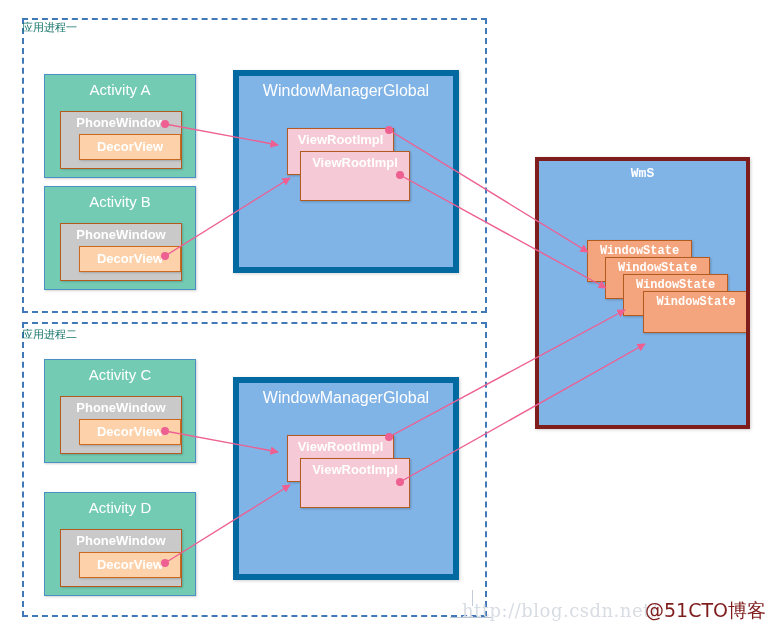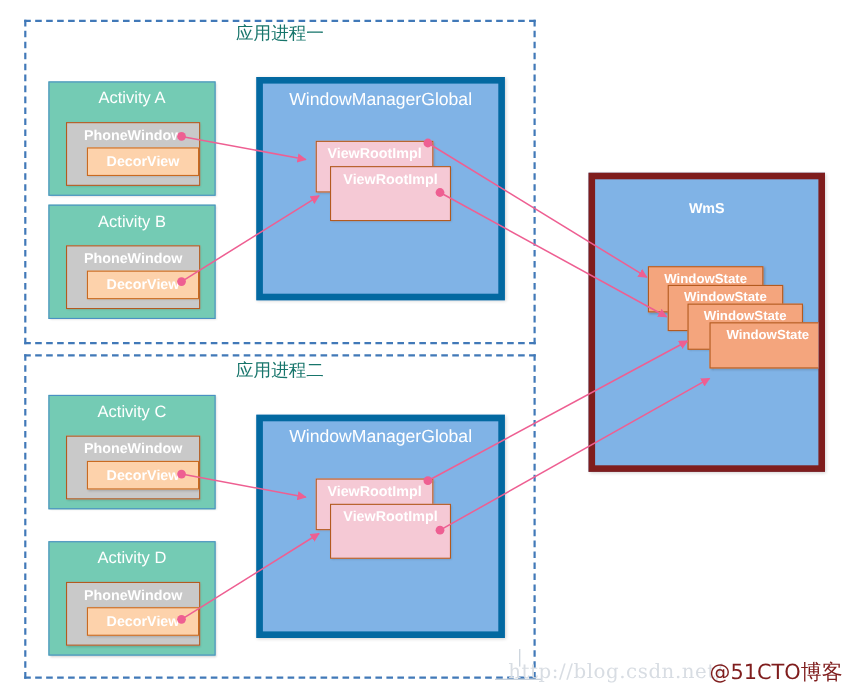--- a/index.html
+++ b/index.html
@@ -15,24 +15,23 @@
   
   .process-box{
     position:absolute;
     border:2px dashed #4179b8;
     background:transparent;
     box-sizing:border-box;
   }
   .process-title{
     position:absolute;
     color:#17756b;
-    font-size:16px;
+    font-size:11px;
     font-family:"DejaVu Sans", sans-serif;
     white-space:nowrap;
-    text-align:center;
   }
 
   
   .node{
     position:absolute;
     box-sizing:border-box;
     text-align:center;
     color:#ffffff;
     white-space:nowrap;
     overflow:hidden;
@@ -62,25 +61,26 @@
   }
   .wmg{
     background:#80b3e6;
     border:6px solid #0369a1;
     font-size:16px;
     padding-top:6px;
     box-shadow:1px 1px 3px rgba(0,0,0,.18);
   }
   .wms{
     background:#80b3e6;
-    border:6px solid #7f1d1d;
-    font-size:13px;
-    font-weight:bold;
-    padding-top:19px;
+    border:4px solid #7f1d1d;
+    font-size:13px;
+    font-weight:bold;
+    padding-top:5px;
     box-shadow:1px 1px 3px rgba(0,0,0,.18);
+    font-family:Liberation Mono, monospace;
   }
   .viewrootimpl{
     background:#f5c9d5;
     border:1px solid #b35a1f;
     font-size:13px;
     font-weight:bold;
     padding-top:3px;
     box-shadow:1px 1px 2px rgba(0,0,0,.20);
   }
   .windowstate{

